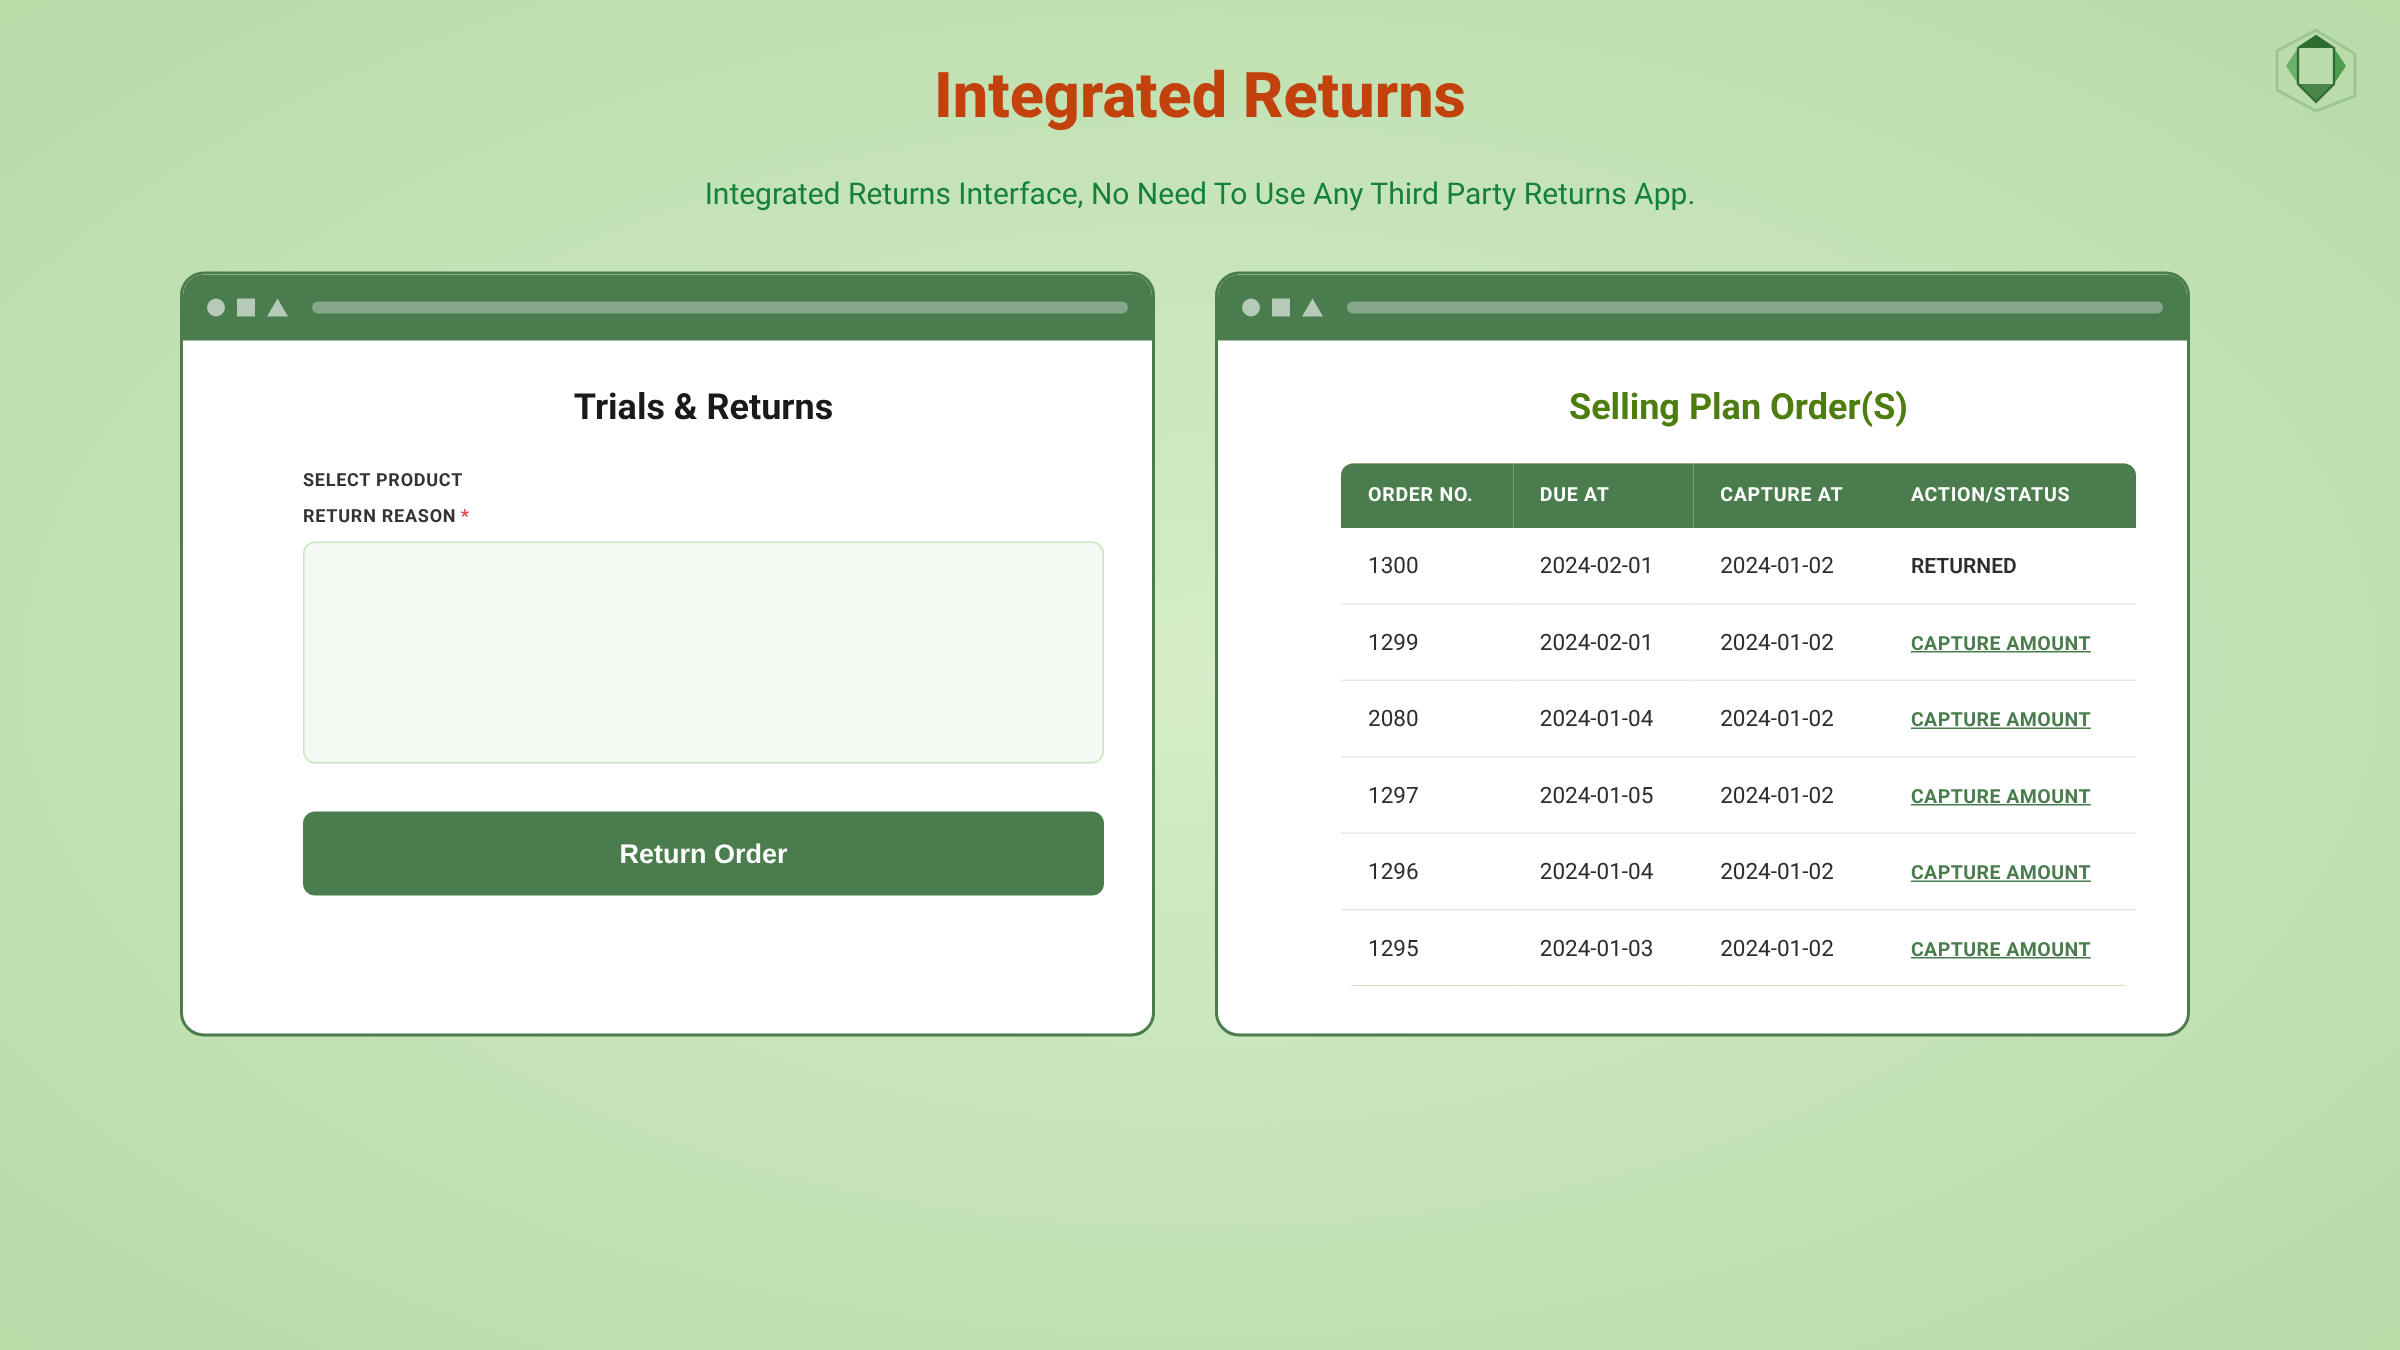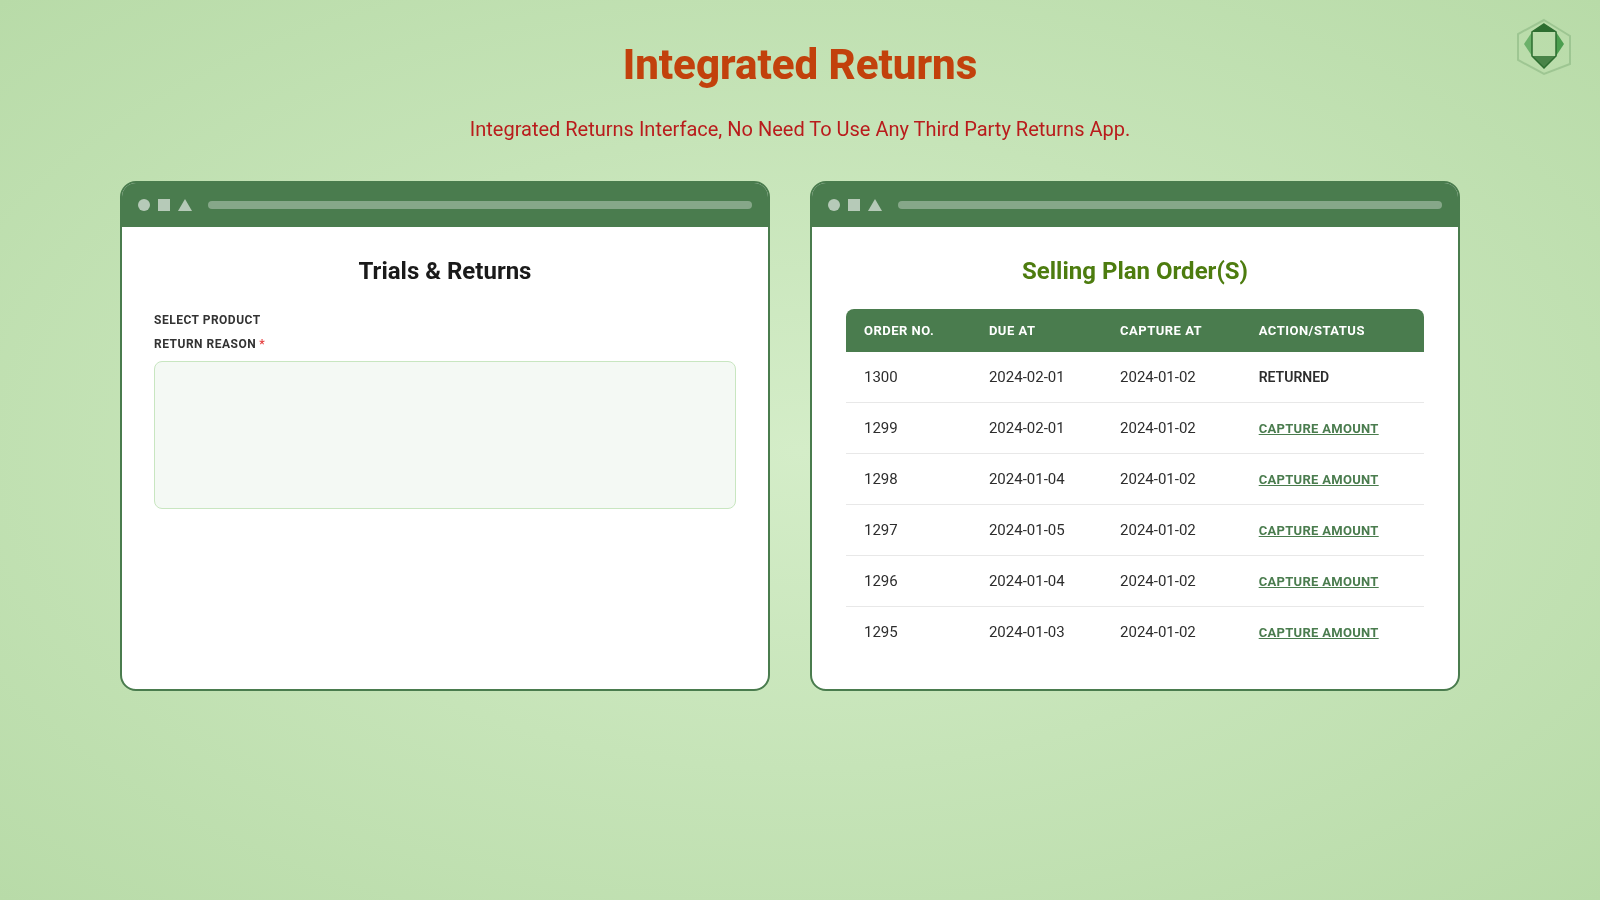--- a/index.html
+++ b/index.html
@@ -29,21 +29,21 @@
 
     .main-title {
       font-size: 42px;
       font-weight: 800;
       color: #c2410c;
       margin-bottom: 28px;
     }
 
     .subtitle {
       font-size: 20px;
-      color: #b91c1c;
+      color: #15803d;
       font-weight: 400;
     }
 
     .panels-container {
       display: flex;
       gap: 40px;
       width: 1360px;
       margin-top: 10px;
     }
 
@@ -88,20 +88,21 @@
     .titlebar-bar {
       flex: 1;
       height: 8px;
       background: #ffffff55;
       border-radius: 4px;
       margin-left: 8px;
     }
 
     .panel-content {
       padding: 30px 32px;
+      margin-left: 48px;
     }
 
     
     .left-panel {
       max-width: 650px;
     }
 
     .panel-title {
       font-size: 24px;
       font-weight: 700;
@@ -288,20 +289,21 @@
         <div class="field-label">SELECT PRODUCT</div>
       </div>
 
       <div>
         <div class="field-label">
           <span>RETURN REASON</span><span class="required-star">*</span>
         </div>
         <textarea class="textarea-field" style=""></textarea>
       </div>
 
+      <button class="return-btn">Return Order</button>
     </div>
   </div>
 
   <div class="panel right-panel">
     <div class="panel-titlebar">
       <div class="titlebar-dot"></div>
       <div class="titlebar-rect"></div>
       <div class="titlebar-tri"></div>
       <div class="titlebar-bar"></div>
     </div>
@@ -324,21 +326,21 @@
             <td>2024-01-02</td>
             <td><span class="returned-status">RETURNED</span></td>
           </tr>
           <tr class="table-row">
             <td>1299</td>
             <td>2024-02-01</td>
             <td>2024-01-02</td>
             <td><a class="capture-link">CAPTURE AMOUNT</a></td>
           </tr>
           <tr class="table-row">
-            <td>1298</td>
+            <td>2080</td>
             <td>2024-01-04</td>
             <td>2024-01-02</td>
             <td><a class="capture-link">CAPTURE AMOUNT</a></td>
           </tr>
           <tr class="table-row">
             <td>1297</td>
             <td>2024-01-05</td>
             <td>2024-01-02</td>
             <td><a class="capture-link">CAPTURE AMOUNT</a></td>
           </tr>

